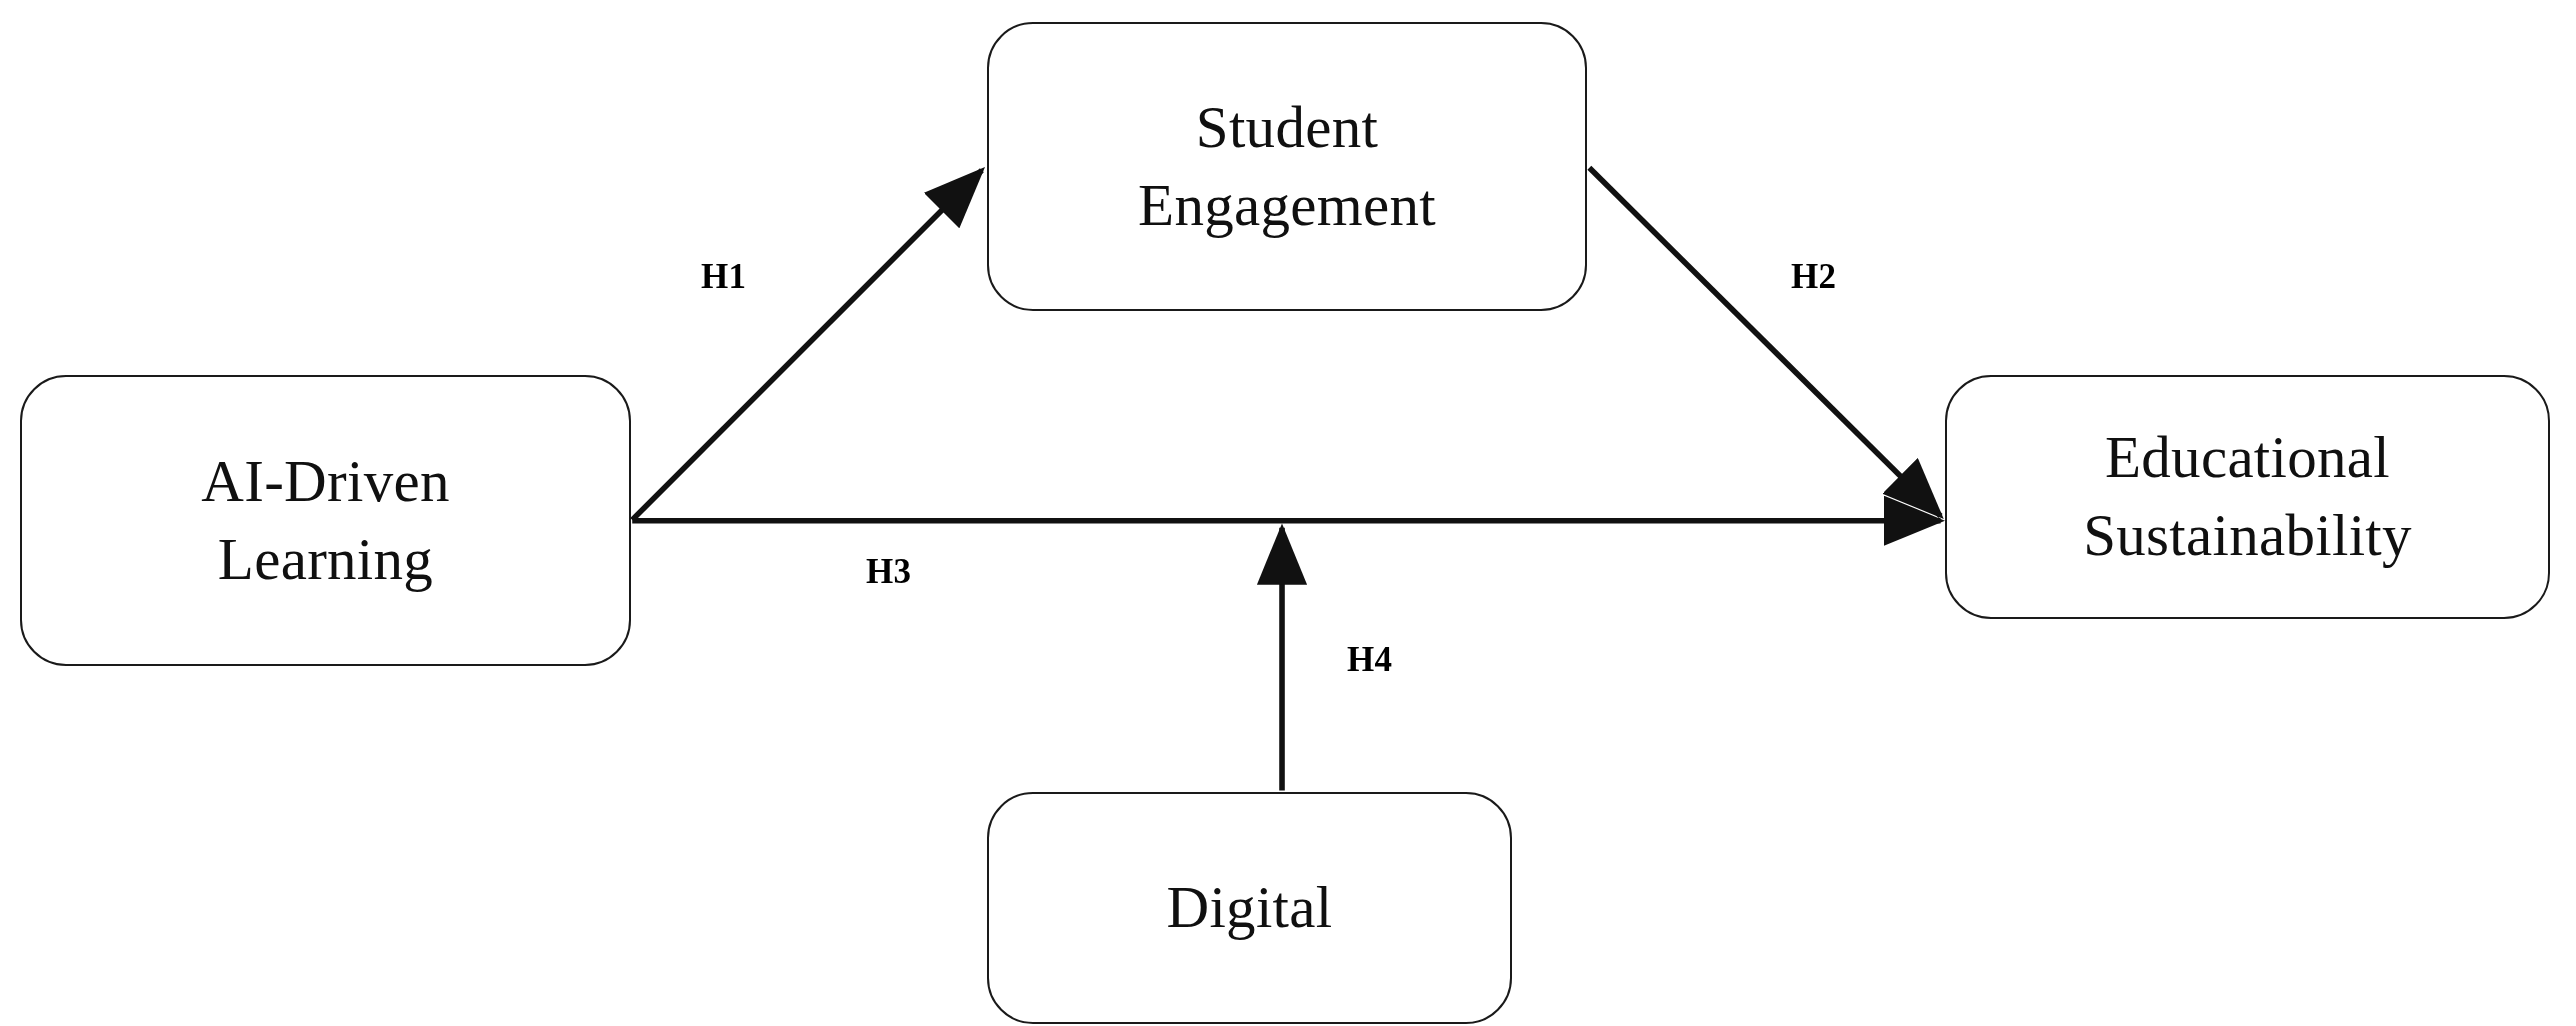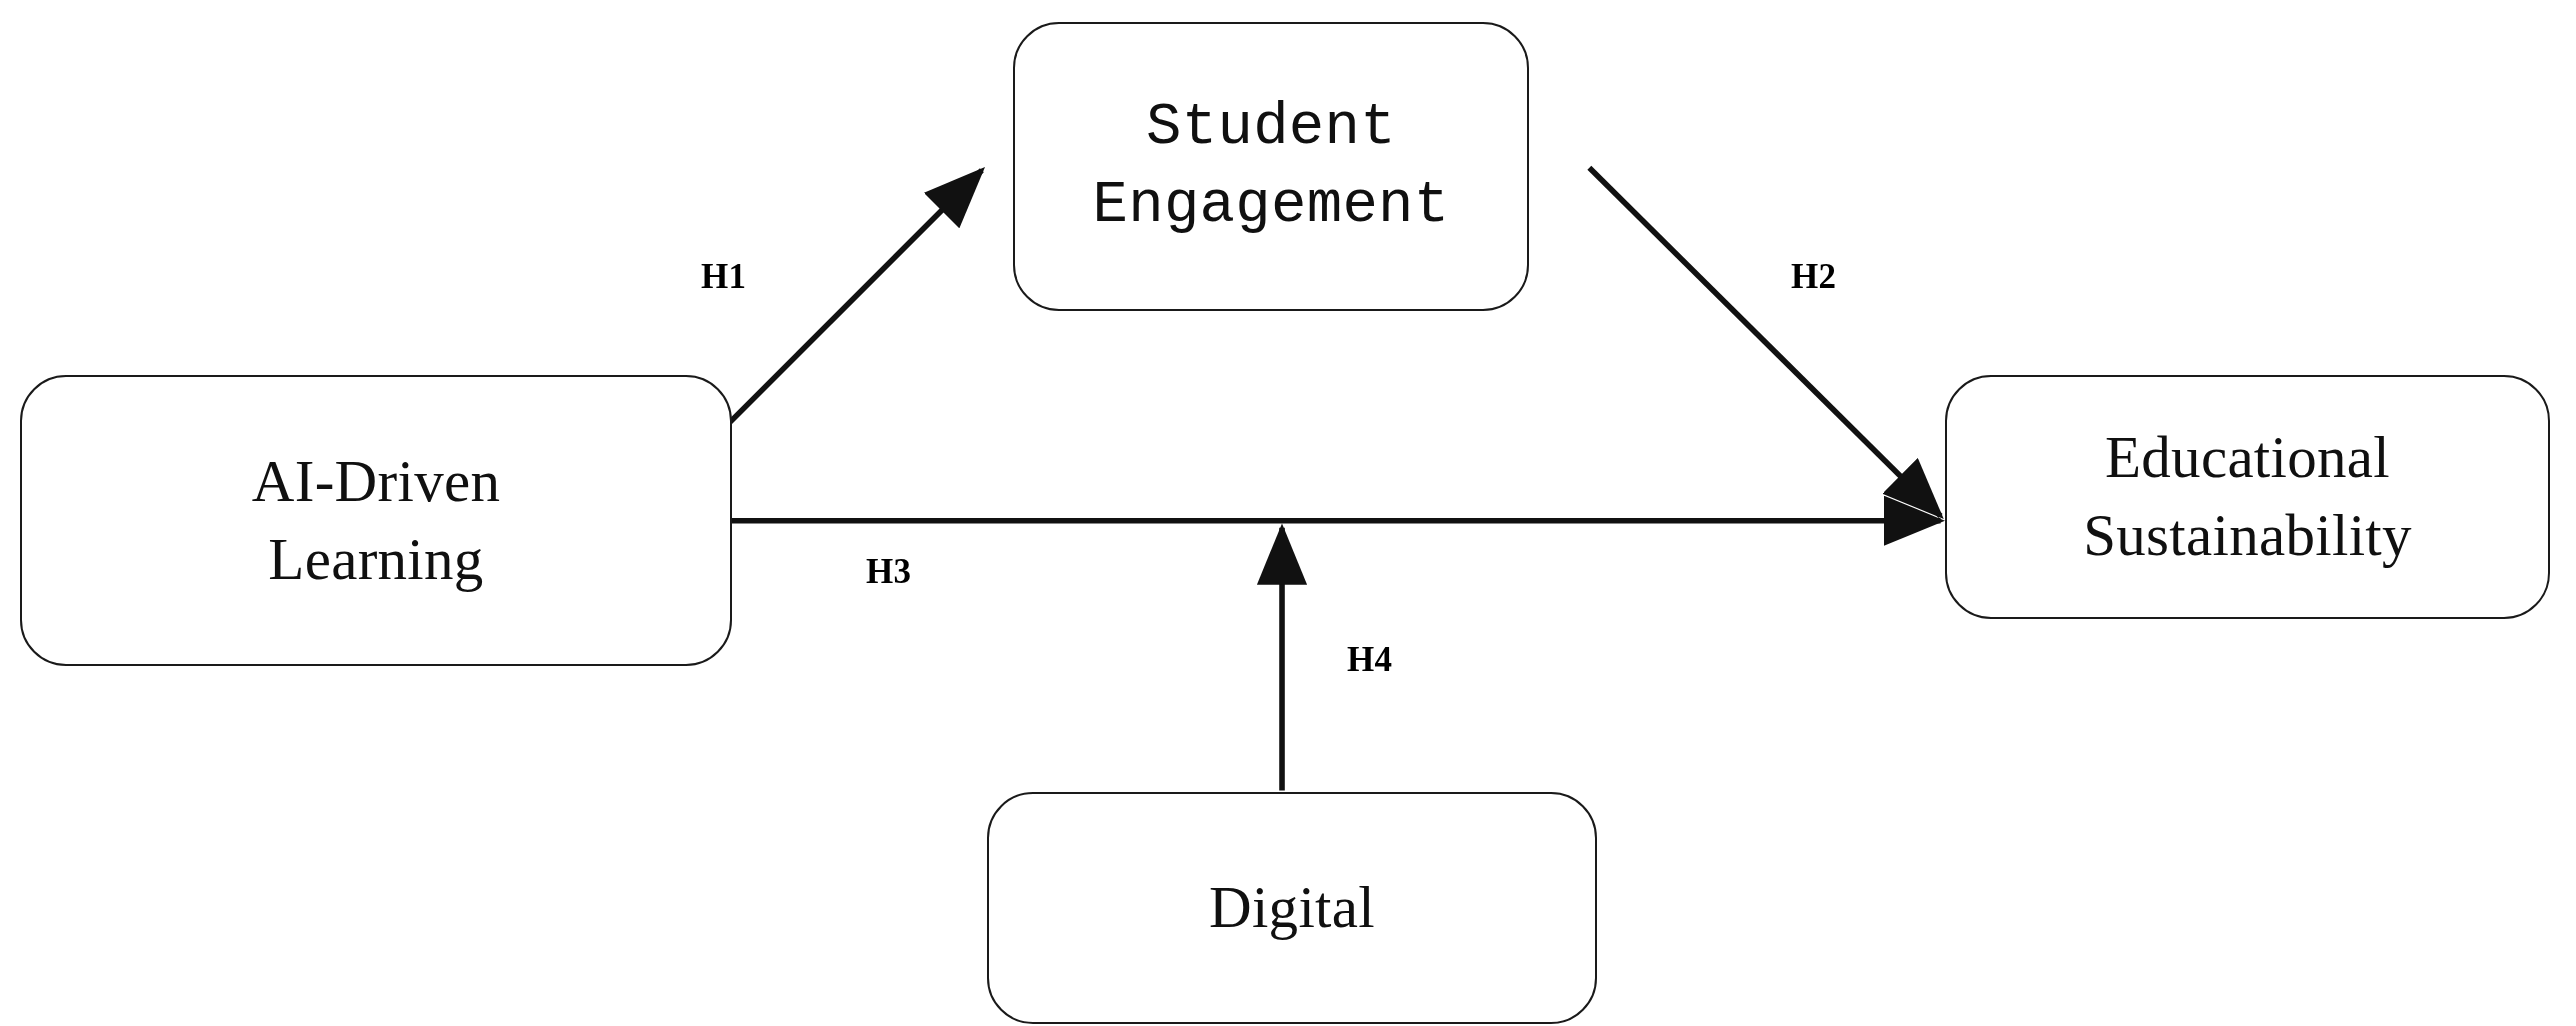--- a/index.html
+++ b/index.html
@@ -49,24 +49,24 @@
   .edge-label {
     position: absolute;
     font-weight: bold;
     font-size: 35px;
     color: #000000;
     letter-spacing: 0.4px;
     white-space: nowrap;
     z-index: 4;
   }
   
-  #node-ai-driven-learning      { left: 20px;   top: 375px;  width: 712px;  height: 291px; }
-  #node-student-engagement      { left: 1013px; top: 22.4px;   width: 516px;  height: 289px; font-family: Liberation Mono, monospace; }
+  #node-ai-driven-learning      { left: 20px;   top: 375px;  width: 611px;  height: 291px; }
+  #node-student-engagement      { left: 987px; top: 22.4px;   width: 600px;  height: 289px; }
   #node-educational-sustain     { left: 1945px; top: 375px;  width: 605px;  height: 244px; }
-  #node-digital-resilience      { left: 987px; top: 792px;  width: 610px;  height: 232px; }
+  #node-digital-resilience      { left: 987px; top: 792px;  width: 525px;  height: 232px; }
 
   
   #label-h1 { left: 701px;  top: 257px; }
   #label-h2 { left: 1791px; top: 257px; }
   #label-h3 { left: 866px; top: 552px; }
   #label-h4 { left: 1347px; top: 640px; }
 </style>
 </head>
 <body>
 

